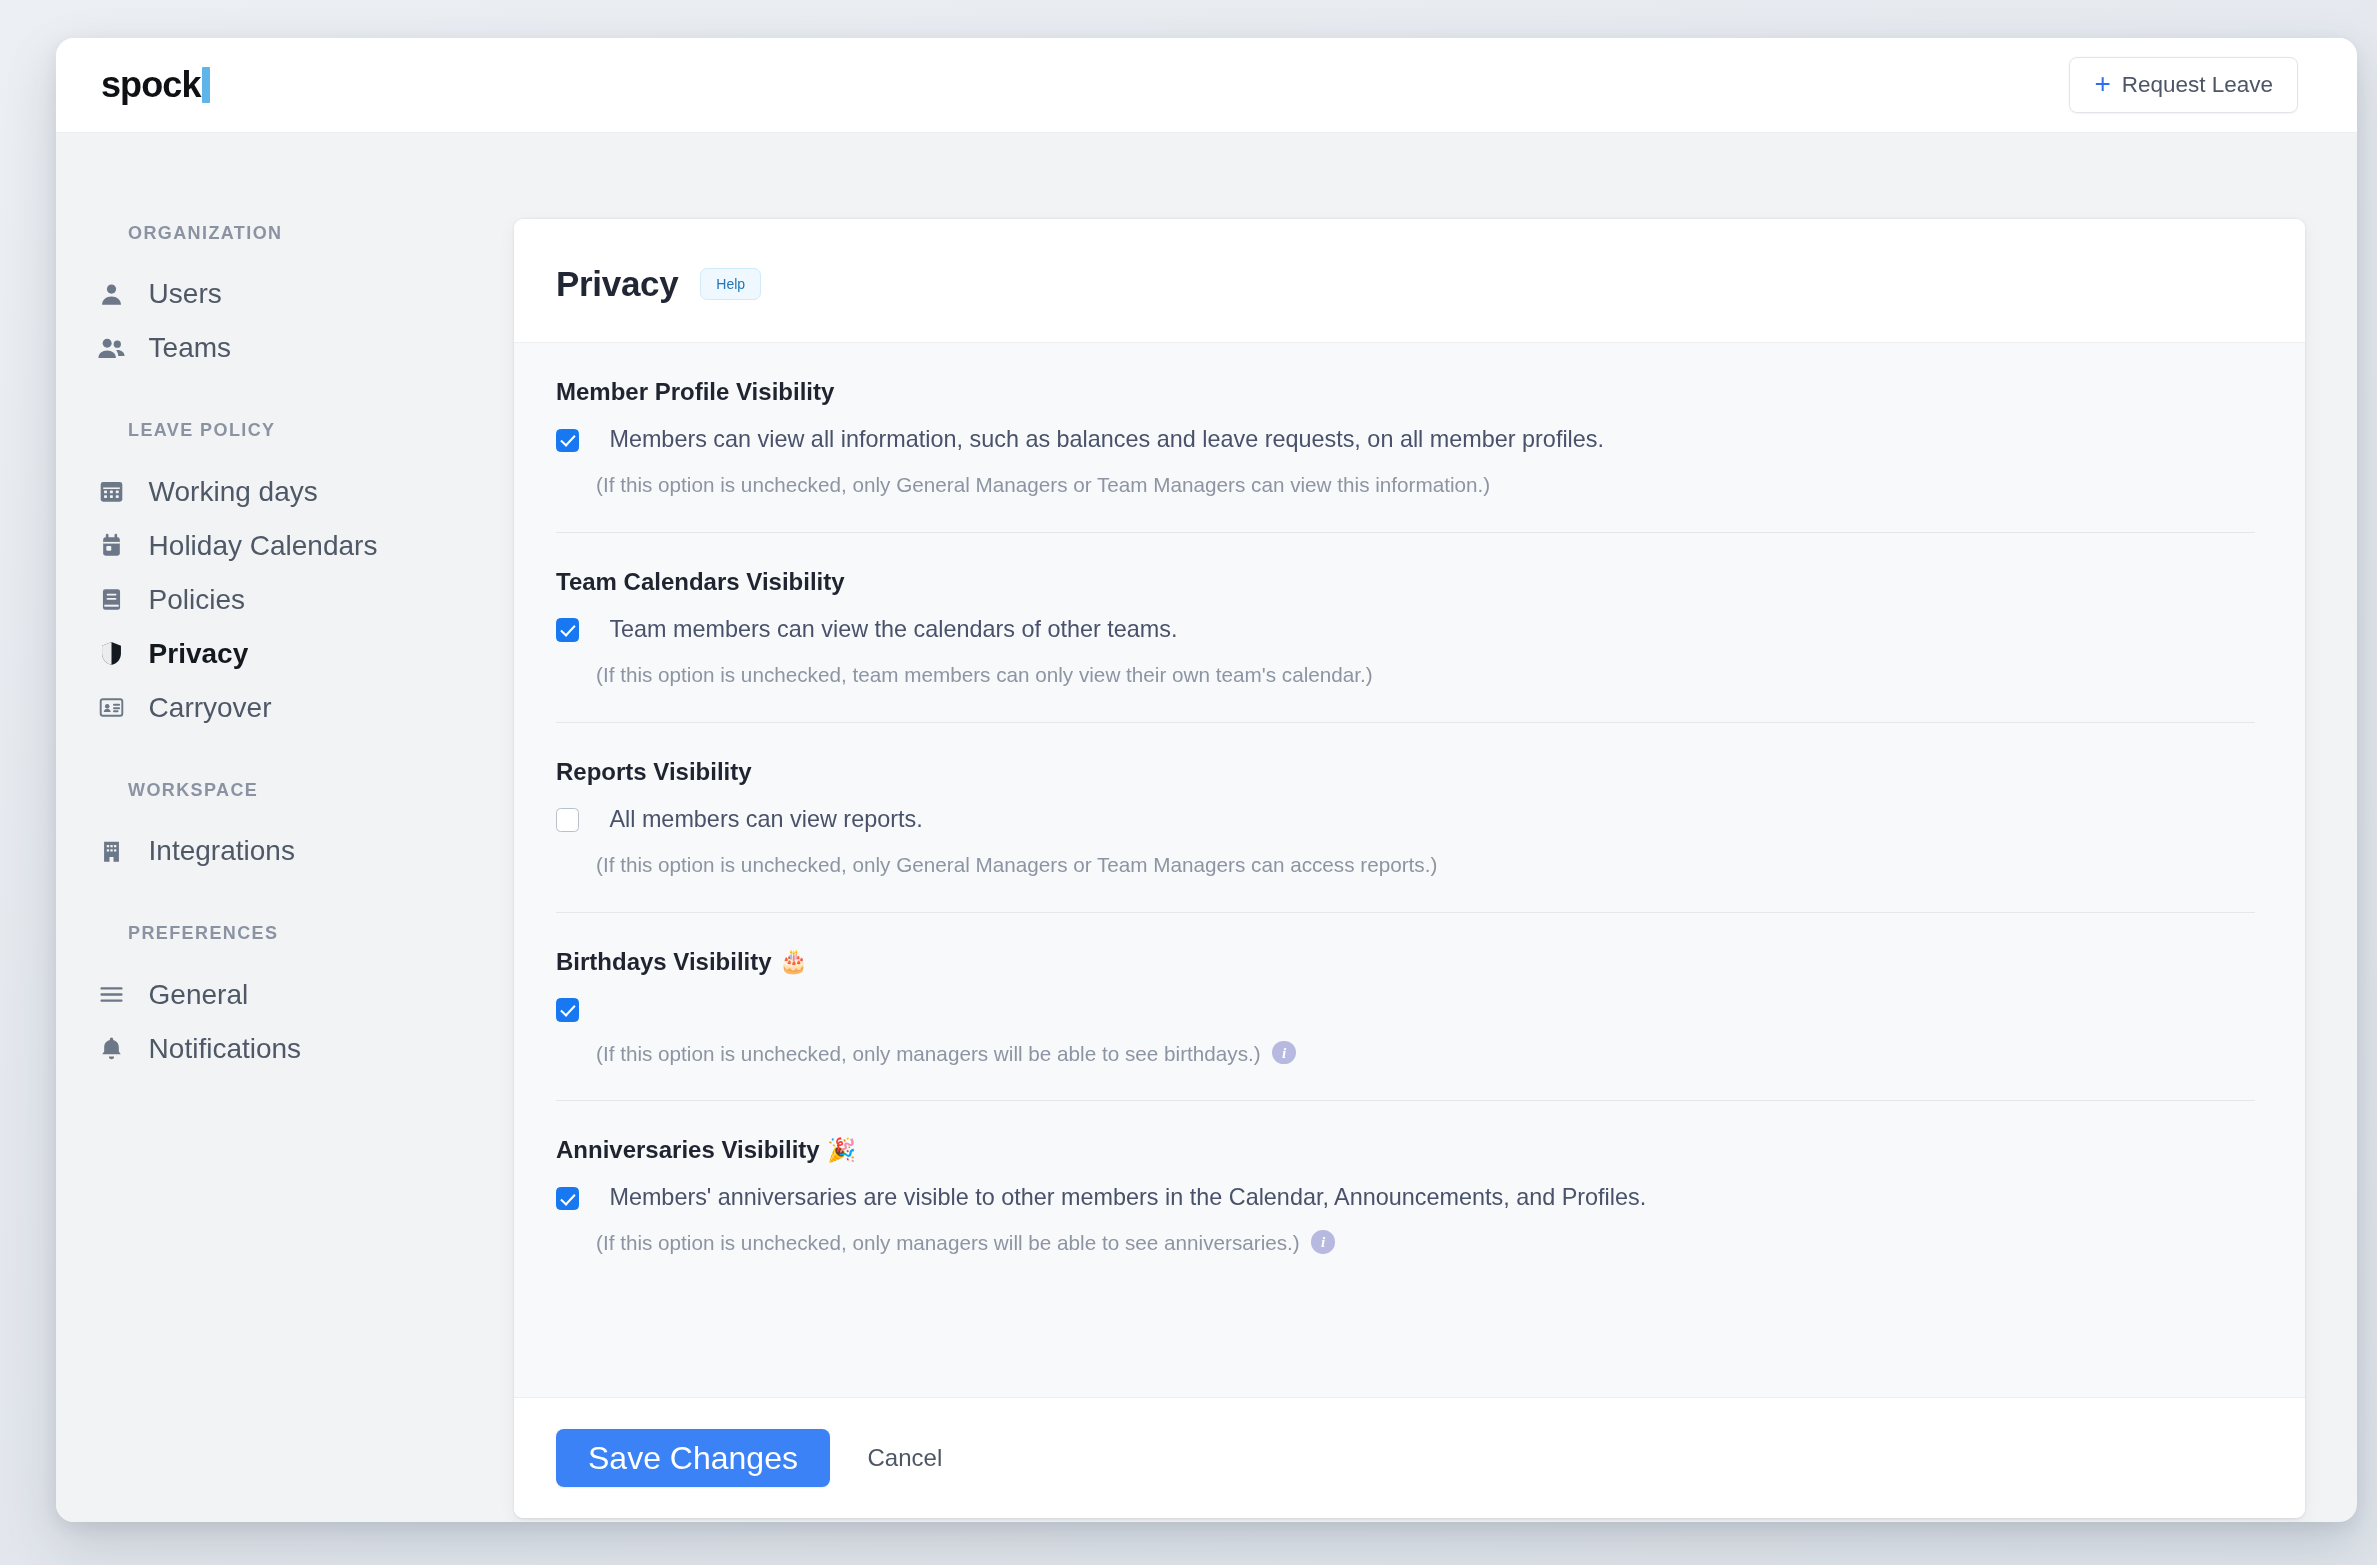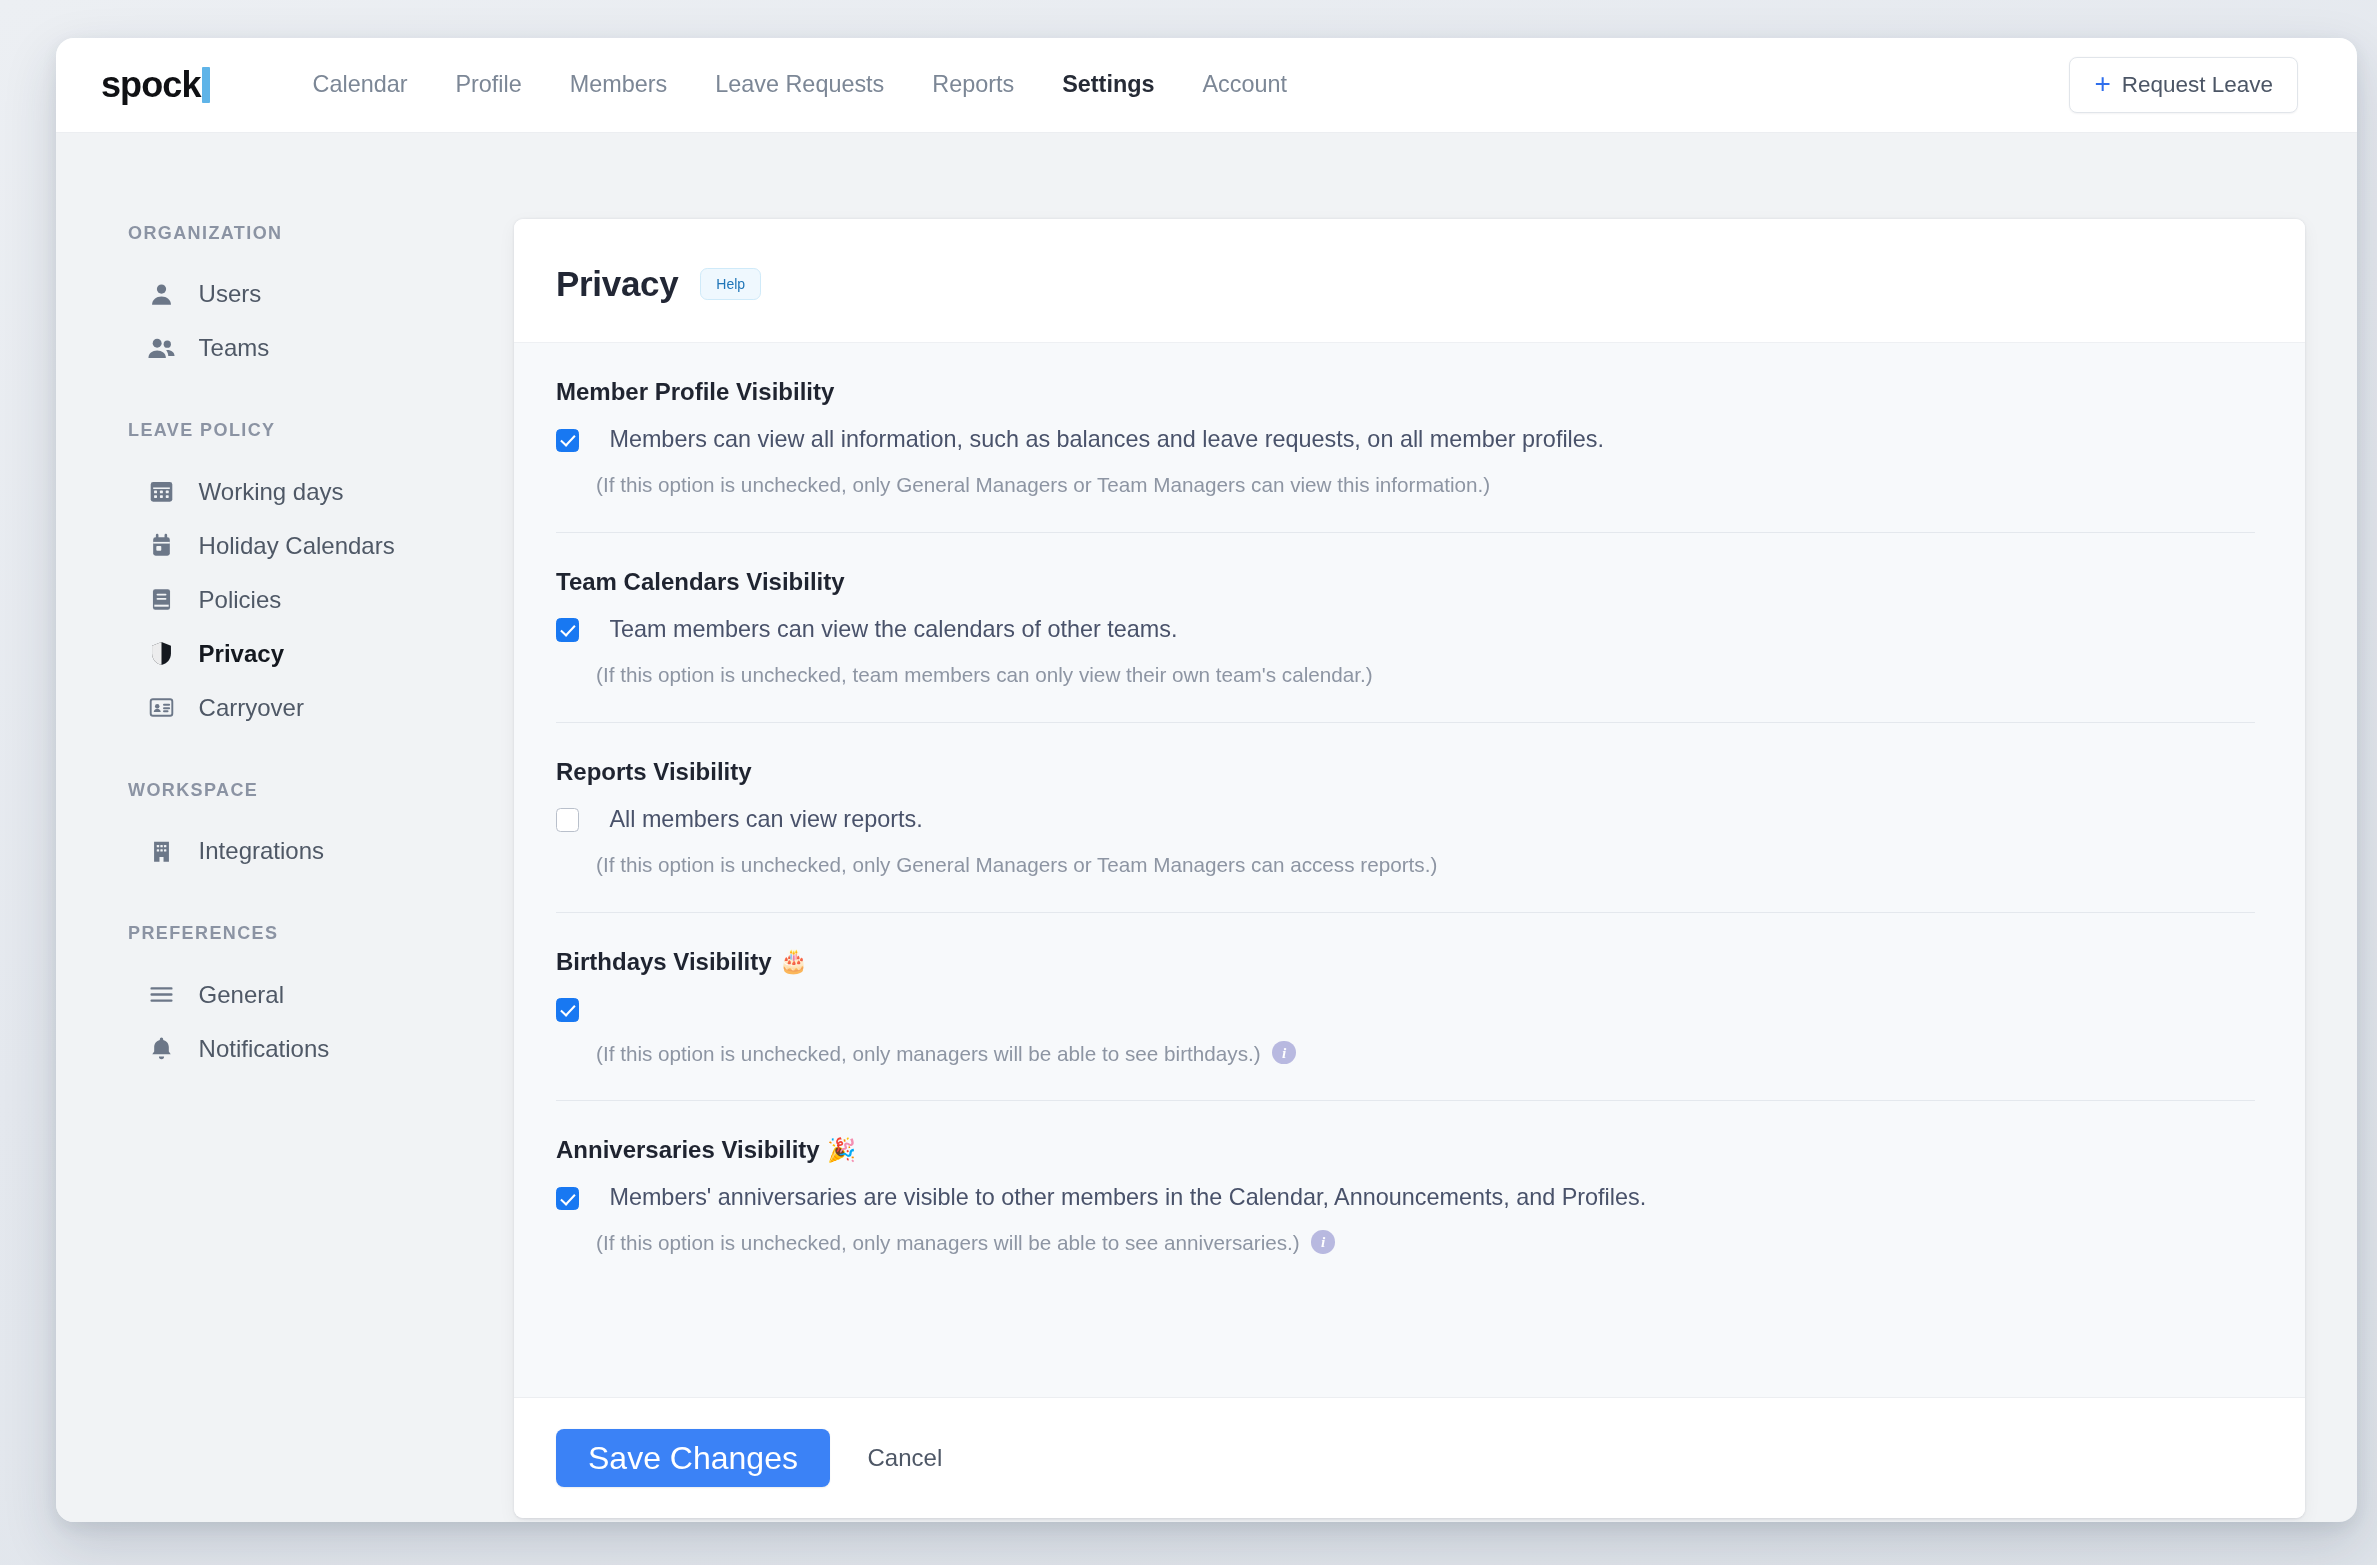--- a/index.html
+++ b/index.html
@@ -137,24 +137,24 @@
     user-select: none;
   }
   .side-group { margin-bottom: 45px; }
   .side-group:last-child { margin-bottom: 0; }
 
   .side-item {
     display: flex;
     align-items: center;
     gap: 21.6px;
     height: 54px;
-    padding-left: 90px;
+    padding-left: 40px;
     cursor: pointer;
     color: #4f5866;
-    font-size: 24px;
+    font-size: 28px;
   }
   .side-item .ic {
     width: 31px;
     height: 31px;
     display: flex;
     align-items: center;
     justify-content: center;
     flex: 0 0 31px;
   }
   .side-item .ic svg { display: block; }
@@ -333,29 +333,20 @@
 <body>
 
 <div class="app-window">
 
   <div class="topbar">
     <div class="logo">
       <span class="logo-text">spock</span>
       <span class="logo-caret"></span>
     </div>
 
-    <div class="nav" id="primary-nav">
-        <div class="nav-item">Calendar</div>
-        <div class="nav-item">Profile</div>
-        <div class="nav-item">Members</div>
-        <div class="nav-item">Leave Requests</div>
-        <div class="nav-item">Reports</div>
-        <div class="nav-item active">Settings</div>
-        <div class="nav-item">Account</div>
-      </div>
 
     <div class="topbar-right">
       <button class="btn-request">
         <span class="plus">+</span>
         <span>Request Leave</span>
       </button>
     </div>
   </div>
 
   <div class="body-row">

